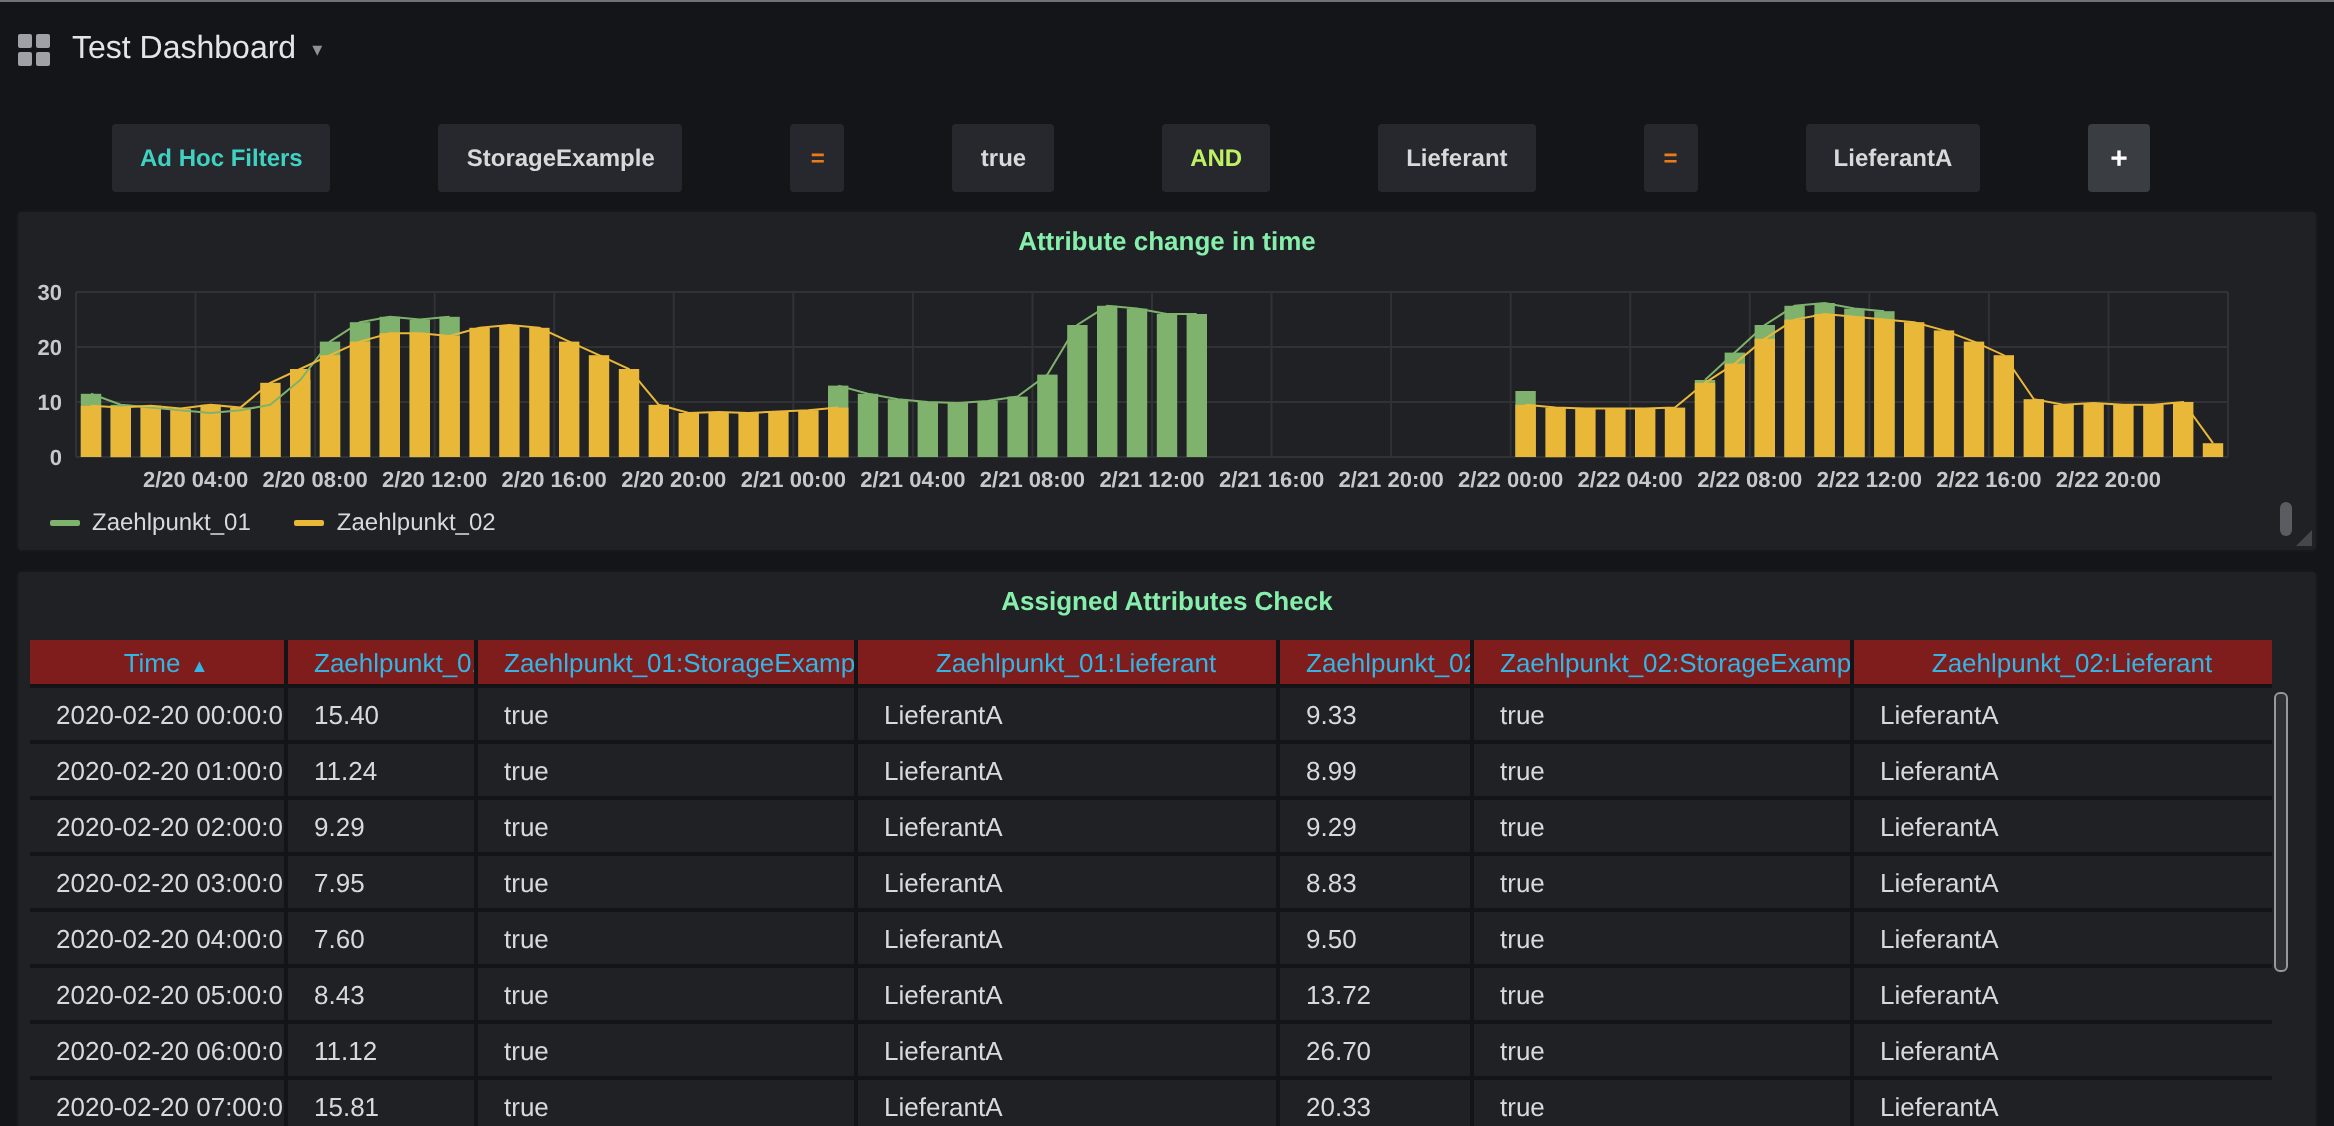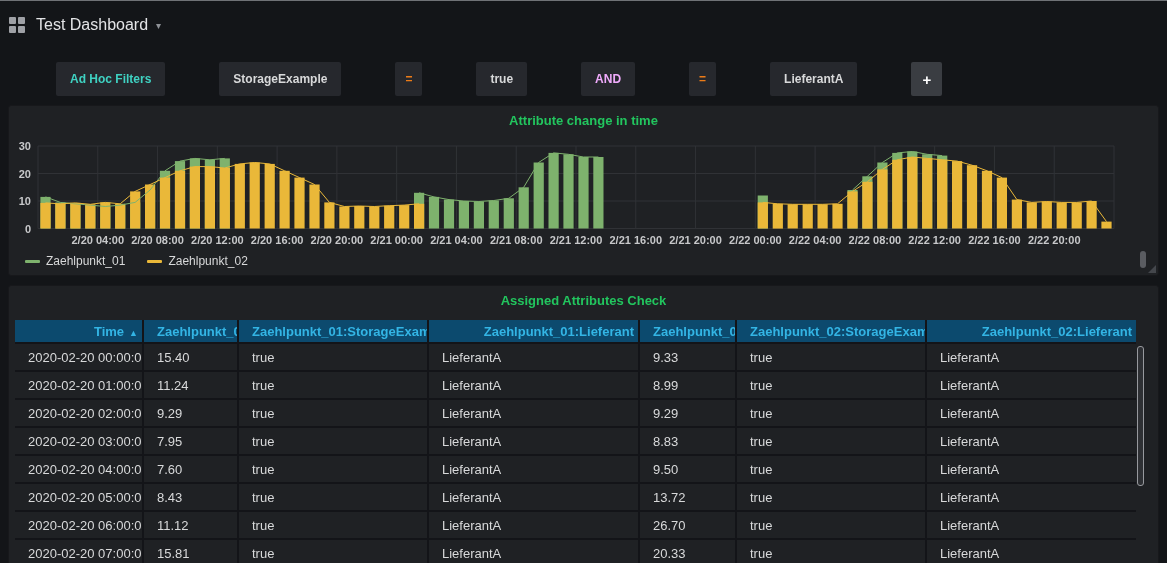--- a/index.html
+++ b/index.html
@@ -21,46 +21,46 @@
   
   .filterbar { position:absolute; top:62px; left:8px; display:flex; gap:6px; }
   .chip {
     height:34px; display:flex; align-items:center; padding:0 14px;
     background:#26282d; border-radius:2px; border:none;
     font-family:"Liberation Sans", sans-serif;
     font-size:12px; font-weight:bold; color:#d8d9da; cursor:pointer; white-space:nowrap;margin-left:48px;
   }
   .chip.label { color:#3fd2c2; cursor:default; }
   .chip.operator { color:#eb7b18; padding:0 10px; }
-  .chip.condition { color:#f0abfc; }
+  .chip.condition { color:#bef264; }
   .chip.add { background:#3a3d42; color:#fff; font-size:15px; padding:0 11px; }
 
   
   .panel { position:absolute; left:8px; width:1151px; background:#1f2124; border:1px solid #17181b; border-radius:3px; }
   .chart-panel { top:105px; height:171px; }
   .table-panel { top:285px; height:300px; }
-  .panel-title { text-align:center; font-size:13px; font-weight:bold; color:#22c55e; padding-top:7px; cursor:pointer; }
+  .panel-title { text-align:center; font-size:13px; font-weight:bold; color:#86efac; padding-top:7px; cursor:pointer; }
 
   
   #chart { position:absolute; left:0; top:26px; }
   .grid-line { stroke:#303236; stroke-width:1; }
   .ytick { fill:#c7c8ca; font-size:11px; font-weight:bold; text-anchor:end; font-family:"Liberation Sans",sans-serif; }
   .xtick { fill:#c7c8ca; font-size:11px; font-weight:bold; text-anchor:middle; font-family:"Liberation Sans",sans-serif; }
   .legend { position:absolute; left:16px; bottom:7px; display:flex; gap:22px; font-size:12px; }
   .legend-item { display:flex; align-items:center; gap:6px; cursor:pointer; }
   .legend-dash { width:15px; height:3px; border-radius:1px; }
   .chart-scrollbar { position:absolute; right:12px; bottom:7px; width:6px; height:17px; background:#5a5c61; border-radius:3px; cursor:pointer; }
   .resize-corner { position:absolute; right:2px; bottom:2px; width:0; height:0; border-bottom:8px solid #44474c; border-left:8px solid transparent; cursor:nwse-resize; }
 
   
   table { border-collapse:collapse; table-layout:fixed; width:1121px; margin:12px 0 0 6px; font-size:13px; }
   col.c1{width:128px} col.c2{width:95px} col.c3{width:190px} col.c4{width:211px} col.c5{width:97px} col.c6{width:190px} col.c7{width:auto}
   th {
-    color:#33b5e5; font-weight:bold; text-align:right; height:23px; padding:0 4px 0 13px;
-    background:#0c4a6e; border-right:2px solid #131418; white-space:nowrap; overflow:hidden; cursor:pointer;
+    color:#33b5e5; font-weight:normal; text-align:center; height:23px; padding:0 4px 0 13px;
+    background:#7f1d1d; border-right:2px solid #131418; white-space:nowrap; overflow:hidden; cursor:pointer;
   }
   td {
     height:28px; padding:0 4px 0 13px; color:#d8d9da;
     border-top:2px solid #131418; border-right:2px solid #131418; white-space:nowrap; overflow:hidden;
   }
   th:last-child, td:last-child { border-right:none; }
   .sort-arrow { font-size:9px; margin-left:5px; }
   .table-scrollbar { position:absolute; right:14px; top:60px; width:7px; height:140px; background:#2e3034; border:1px solid #97999e; border-radius:3px; cursor:pointer; }
 </style>
 </head>
@@ -79,20 +79,21 @@
   <span class="caret">▾</span>
 </div>
 
 <div class="filterbar">
   <span class="chip label">Ad Hoc Filters</span>
 
 <button class="chip key">StorageExample</button>
     <button class="chip operator">=</button>
     <button class="chip value">true</button>
     <button class="chip condition">AND</button>
+    <button class="chip key">Lieferant</button>
     <button class="chip operator">=</button>
     <button class="chip value">LieferantA</button>
     <button class="chip add">+</button>
   </div>
 
 <div class="panel chart-panel">
   <div class="panel-title">Attribute change in time</div>
   <svg id="chart" width="1145" height="120">
       <line class="grid-line" x1="29" x2="1105" y1="96.5" y2="96.5"></line>
       <text class="ytick" x="22" y="100.5">0</text>

